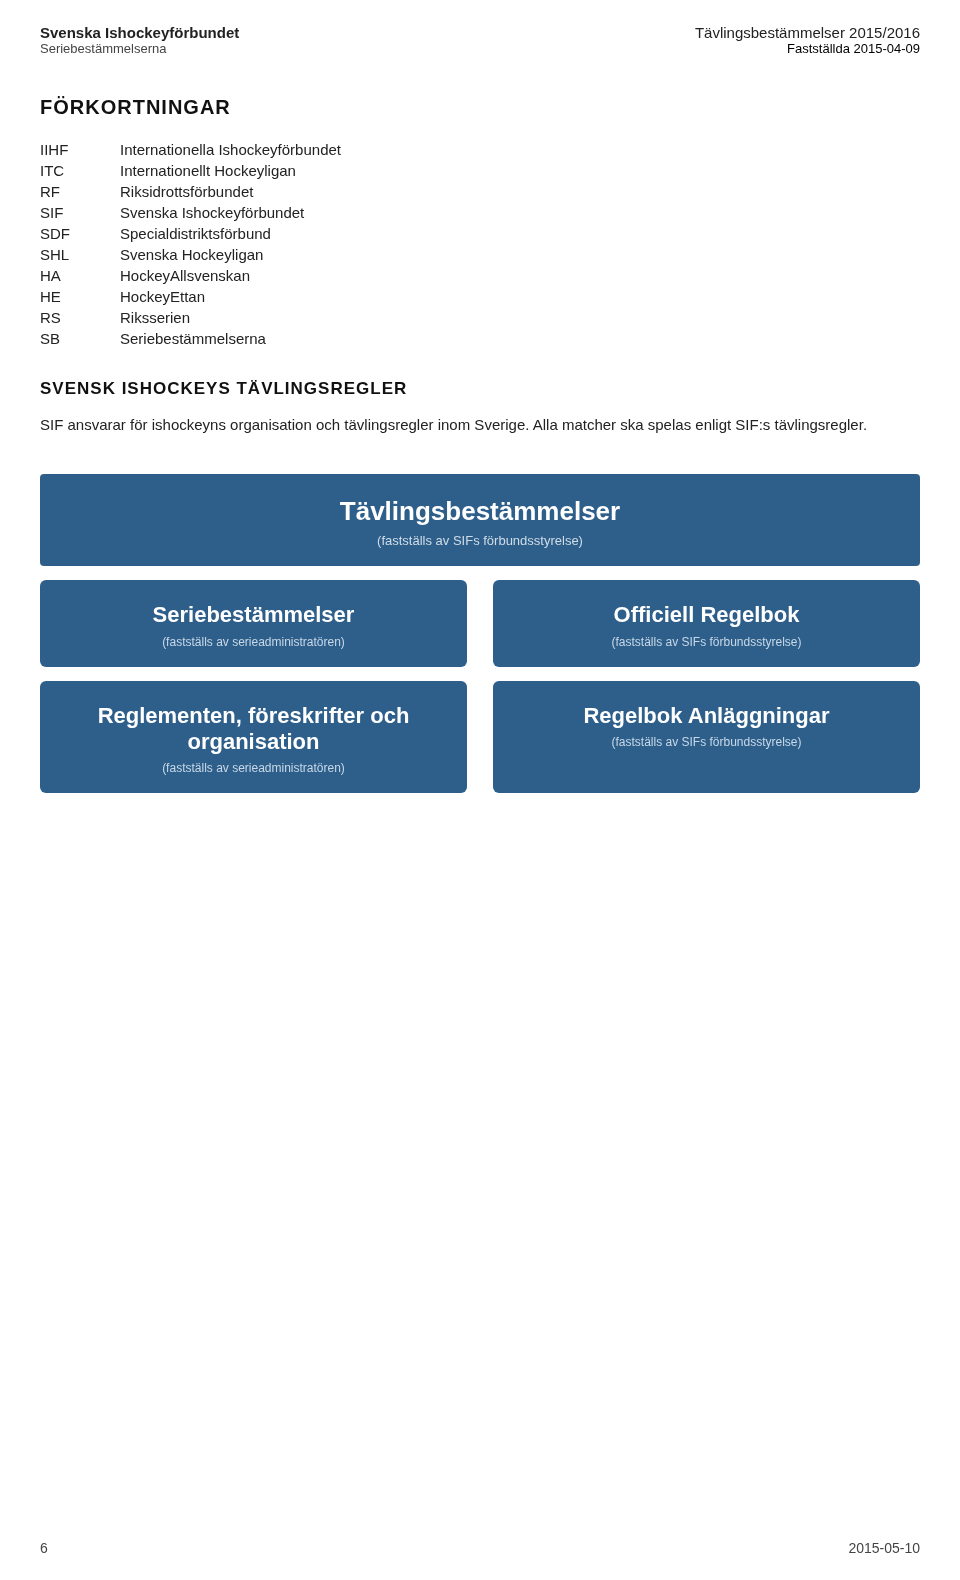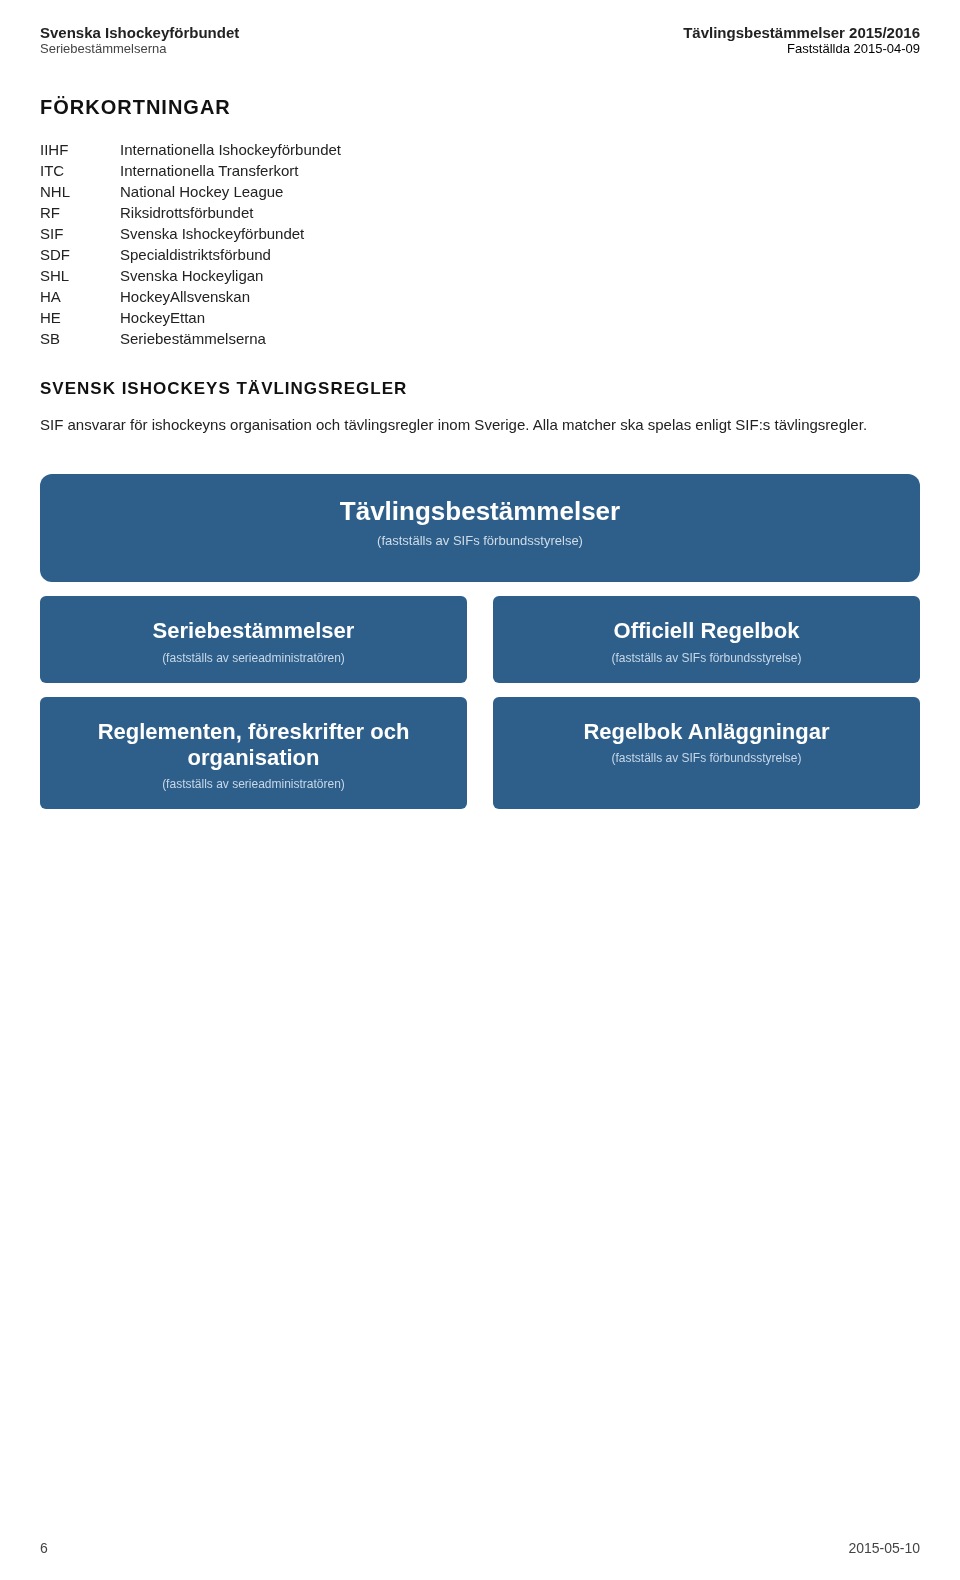--- a/index.html
+++ b/index.html
@@ -37,21 +37,21 @@
     }
 
     .header-right {
       display: flex;
       flex-direction: column;
       align-items: flex-end;
     }
 
     .header-title-right {
       font-size: 15px;
-      font-weight: bold;
+      font-weight: normal;
       color: #222;
     }
 
     .header-date {
       font-size: 13px;
       color: #000000;
     }
 
     .content {
       padding: 28px 40px 0 40px;
@@ -104,22 +104,22 @@
       line-height: 1.55;
       margin-bottom: 8px;
     }
 
     .diagram-area {
       padding: 30px 40px 20px 40px;
     }
 
     .diagram-top {
       background: #2d5f8a;
-      border-radius: 12px;
-      padding: 22px 20px 34px 20px;
+      border-radius: 4px;
+      padding: 22px 20px 18px 20px;
       text-align: center;
       margin-bottom: 14px;
     }
 
     .diagram-top-title {
       font-size: 26px;
       font-weight: bold;
       color: #ffffff;
       margin-bottom: 6px;
     }
@@ -195,25 +195,21 @@
   <div class="section-title">FÖRKORTNINGAR</div>
 
   <div class="abbreviations-table">
 
   <div class="abbr-row">
         <span class="abbr-code">IIHF</span>
         <span class="abbr-desc">Internationella Ishockeyförbundet</span>
       </div>
       <div class="abbr-row">
         <span class="abbr-code">ITC</span>
-        <span class="abbr-desc">Internationella Transferkort</span>
-      </div>
-      <div class="abbr-row">
-        <span class="abbr-code">NHL</span>
-        <span class="abbr-desc">National Hockey League</span>
+        <span class="abbr-desc">Internationellt Hockeyligan</span>
       </div>
       <div class="abbr-row">
         <span class="abbr-code">RF</span>
         <span class="abbr-desc">Riksidrottsförbundet</span>
       </div>
       <div class="abbr-row">
         <span class="abbr-code">SIF</span>
         <span class="abbr-desc">Svenska Ishockeyförbundet</span>
       </div>
       <div class="abbr-row">
@@ -224,20 +220,24 @@
         <span class="abbr-code">SHL</span>
         <span class="abbr-desc">Svenska Hockeyligan</span>
       </div>
       <div class="abbr-row">
         <span class="abbr-code">HA</span>
         <span class="abbr-desc">HockeyAllsvenskan</span>
       </div>
       <div class="abbr-row">
         <span class="abbr-code">HE</span>
         <span class="abbr-desc">HockeyEttan</span>
+      </div>
+      <div class="abbr-row">
+        <span class="abbr-code">RS</span>
+        <span class="abbr-desc">Riksserien</span>
       </div>
       <div class="abbr-row">
         <span class="abbr-code">SB</span>
         <span class="abbr-desc">Seriebestämmelserna</span>
       </div>
     </div>
 
   <div class="section-heading">SVENSK ISHOCKEYS TÄVLINGSREGLER</div>
   <div class="body-text">SIF ansvarar för ishockeyns organisation och tävlingsregler inom Sverige. Alla matcher ska spelas enligt SIF:s tävlingsregler.</div>
 

